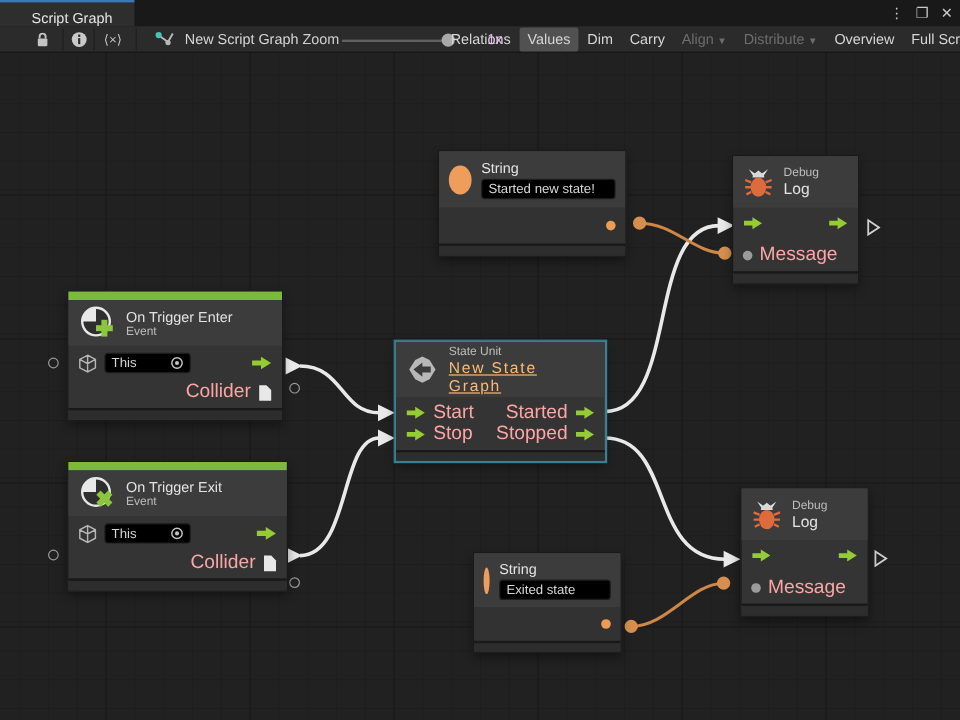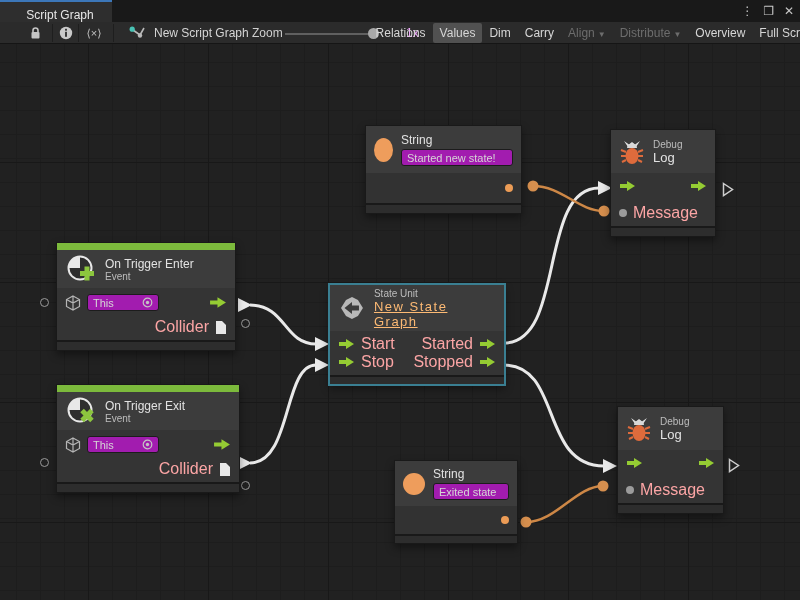--- a/index.html
+++ b/index.html
@@ -44,21 +44,21 @@
 
   
   .node { position:absolute; background:#343434; border:1px solid #191919;
     box-shadow:0 4px 8px rgba(0,0,0,.4); color:#dcdcdc; }
   .n-header { background:#3c3c3c; display:flex; align-items:center; gap:8px; padding:0 8px; }
   .n-footer { background:#2d2d2d; border-top:2px solid #191919; }
   .n-title { font-size:12px; color:#e2e2e2; }
   .n-sub { font-size:10px; color:#bdbdbd; }
   .n-big { font-size:13px; color:#fdba74; letter-spacing:1.5px;text-decoration:underline; }
   .row { display:flex; align-items:center; gap:6px; padding:0 8px; }
-  .field { background:#a21caf; border:1px solid #1c1c1c; border-radius:3px; color:#d6d6d6;
+  .field { background:#000000; border:1px solid #1c1c1c; border-radius:3px; color:#d6d6d6;
     font-size:11px; display:flex; align-items:center; padding:0 5px; height:17px; }
   .spacer { flex:1; }
   .dot-gray { width:8px; height:8px; border-radius:50%; background:#9b9b9b; }
   .dot-orange-sm { width:8px; height:8px; border-radius:50%; background:#ec9c56; }
   .circle-orange { width:24px; height:24px; border-radius:50%; background:#ee9d5c; }
   .port-circle { position:absolute; width:9px; height:9px; border-radius:50%;
     border:1.5px solid #9a9a9a; background:transparent; }
   .portlabel { font-size:16px; color:#fca5a5; }
 </style>
 </head>
@@ -346,21 +346,21 @@
           </svg>
       </div>
       <div class="n-footer" style="height:10px;"></div>
     </div>
 
     <div class="node" style="left:394px; top:416px; width:124px;">
       <div class="n-header" style="height:45px;">
         <div class="circle-orange" style="width:22px; height:22px;"></div>
         <div>
           <div class="n-title">String</div>
-          <div class="field" style="width:76px; margin-top:2px;">
+          <div class="field" style="width:93px; margin-top:2px;">
             <span>Exited state</span>
           </div>
         </div>
       </div>
       <div class="row" style="height:28px; background:#323232;">
         <div class="spacer"></div>
         <div class="dot-orange-sm"></div>
       </div>
       <div class="n-footer" style="height:9px;"></div>
     </div>

